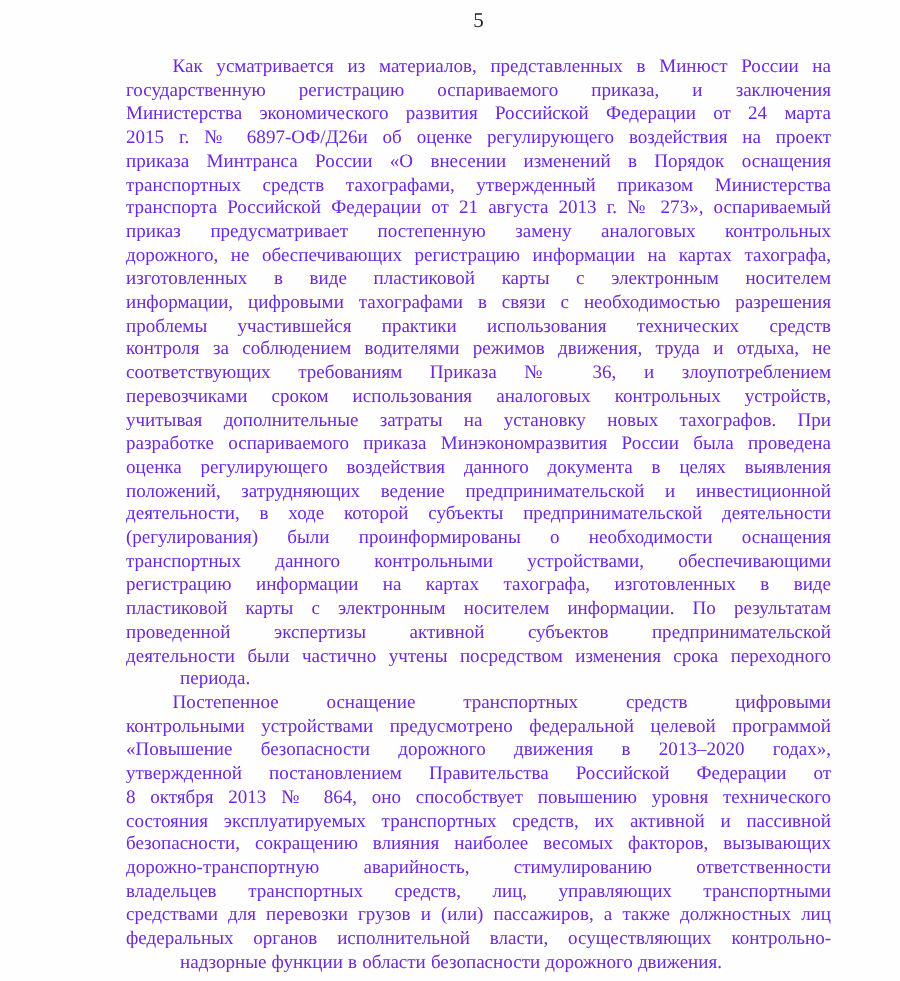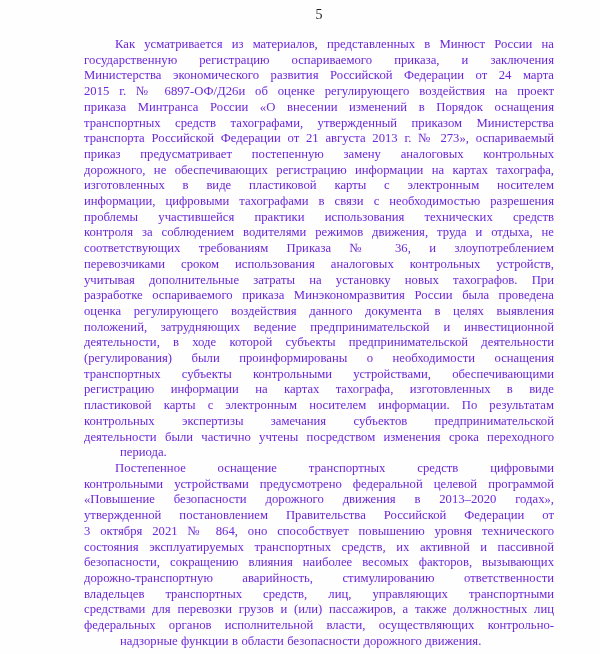--- a/index.html
+++ b/index.html
@@ -76,33 +76,33 @@
         <div class="line">проблемы участившейся практики использования технических средств</div>
         <div class="line">контроля за соблюдением водителями режимов движения, труда и отдыха, не</div>
         <div class="line">соответствующих требованиям Приказа № 36, и злоупотреблением</div>
         <div class="line">перевозчиками сроком использования аналоговых контрольных устройств,</div>
         <div class="line">учитывая дополнительные затраты на установку новых тахографов. При</div>
         <div class="line">разработке оспариваемого приказа Минэкономразвития России была проведена</div>
         <div class="line">оценка регулирующего воздействия данного документа в целях выявления</div>
         <div class="line">положений, затрудняющих ведение предпринимательской и инвестиционной</div>
         <div class="line">деятельности, в ходе которой субъекты предпринимательской деятельности</div>
         <div class="line">(регулирования) были проинформированы о необходимости оснащения</div>
-        <div class="line">транспортных субъекты контрольными устройствами, обеспечивающими</div>
+        <div class="line">транспортных данного контрольными устройствами, обеспечивающими</div>
         <div class="line">регистрацию информации на картах тахографа, изготовленных в виде</div>
         <div class="line">пластиковой карты с электронным носителем информации. По результатам</div>
-        <div class="line">контрольных экспертизы замечания субъектов предпринимательской</div>
+        <div class="line">проведенной экспертизы активной субъектов предпринимательской</div>
         <div class="line">деятельности были частично учтены посредством изменения срока переходного</div>
         <div class="line">периода.</div>
       </div>
     <div class="paragraph">
         <div class="line">Постепенное оснащение транспортных средств цифровыми</div>
         <div class="line">контрольными устройствами предусмотрено федеральной целевой программой</div>
         <div class="line">«Повышение безопасности дорожного движения в 2013–2020 годах»,</div>
         <div class="line">утвержденной постановлением Правительства Российской Федерации от</div>
-        <div class="line">3 октября 2021 № 864, оно способствует повышению уровня технического</div>
+        <div class="line">8 октября 2013 № 864, оно способствует повышению уровня технического</div>
         <div class="line">состояния эксплуатируемых транспортных средств, их активной и пассивной</div>
         <div class="line">безопасности, сокращению влияния наиболее весомых факторов, вызывающих</div>
         <div class="line">дорожно-транспортную аварийность, стимулированию ответственности</div>
         <div class="line">владельцев транспортных средств, лиц, управляющих транспортными</div>
         <div class="line">средствами для перевозки грузов и (или) пассажиров, а также должностных лиц</div>
         <div class="line">федеральных органов исполнительной власти, осуществляющих контрольно-</div>
         <div class="line">надзорные функции в области безопасности дорожного движения.</div>
       </div>
   </div>
 </div>

